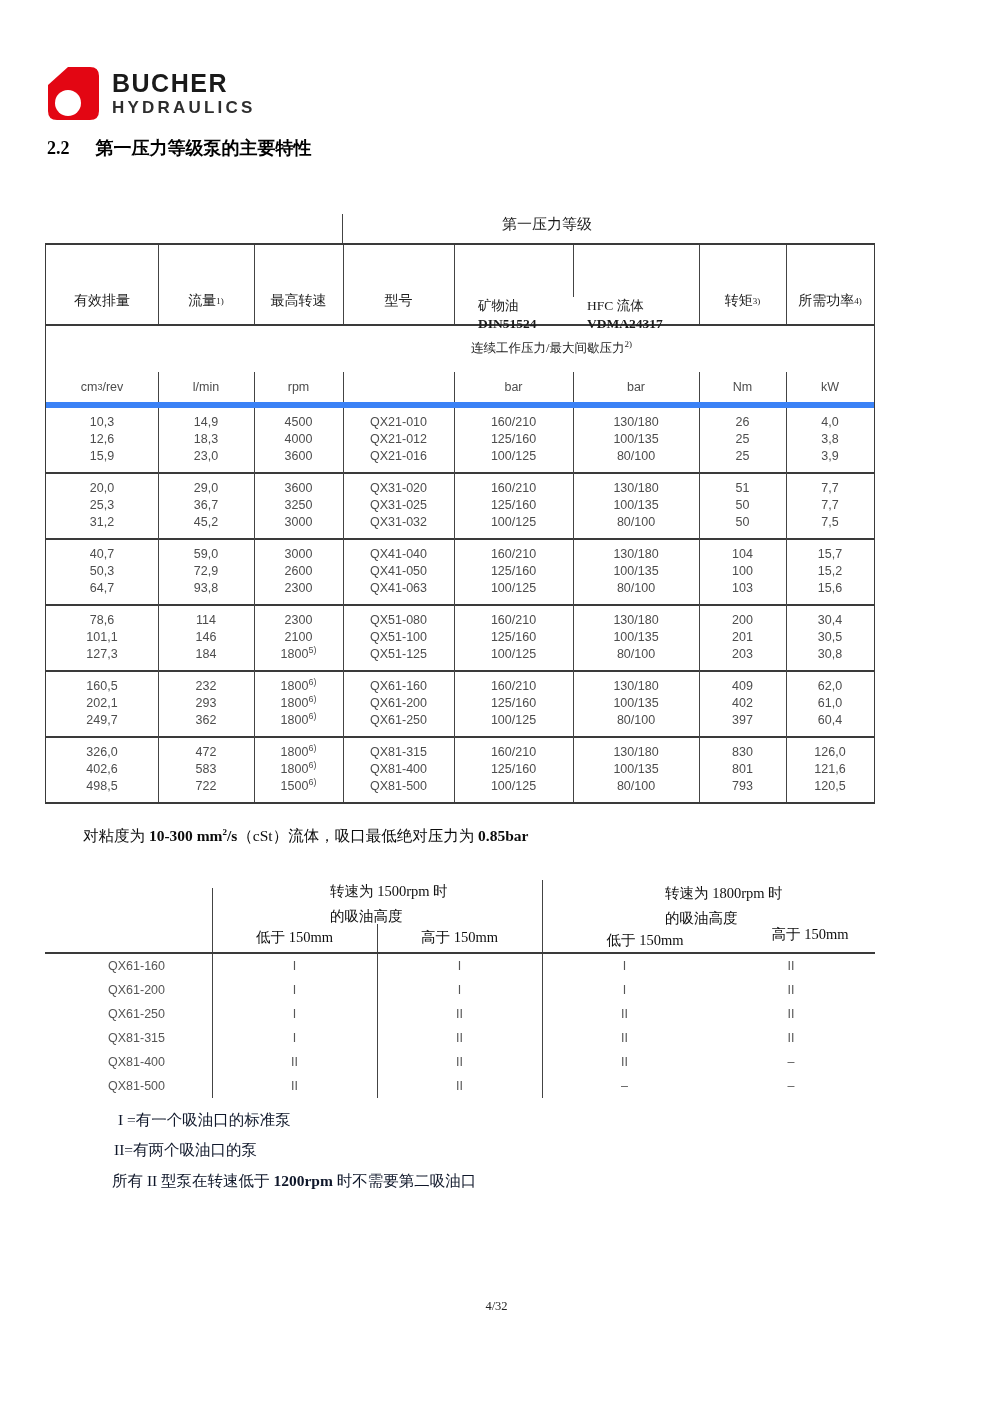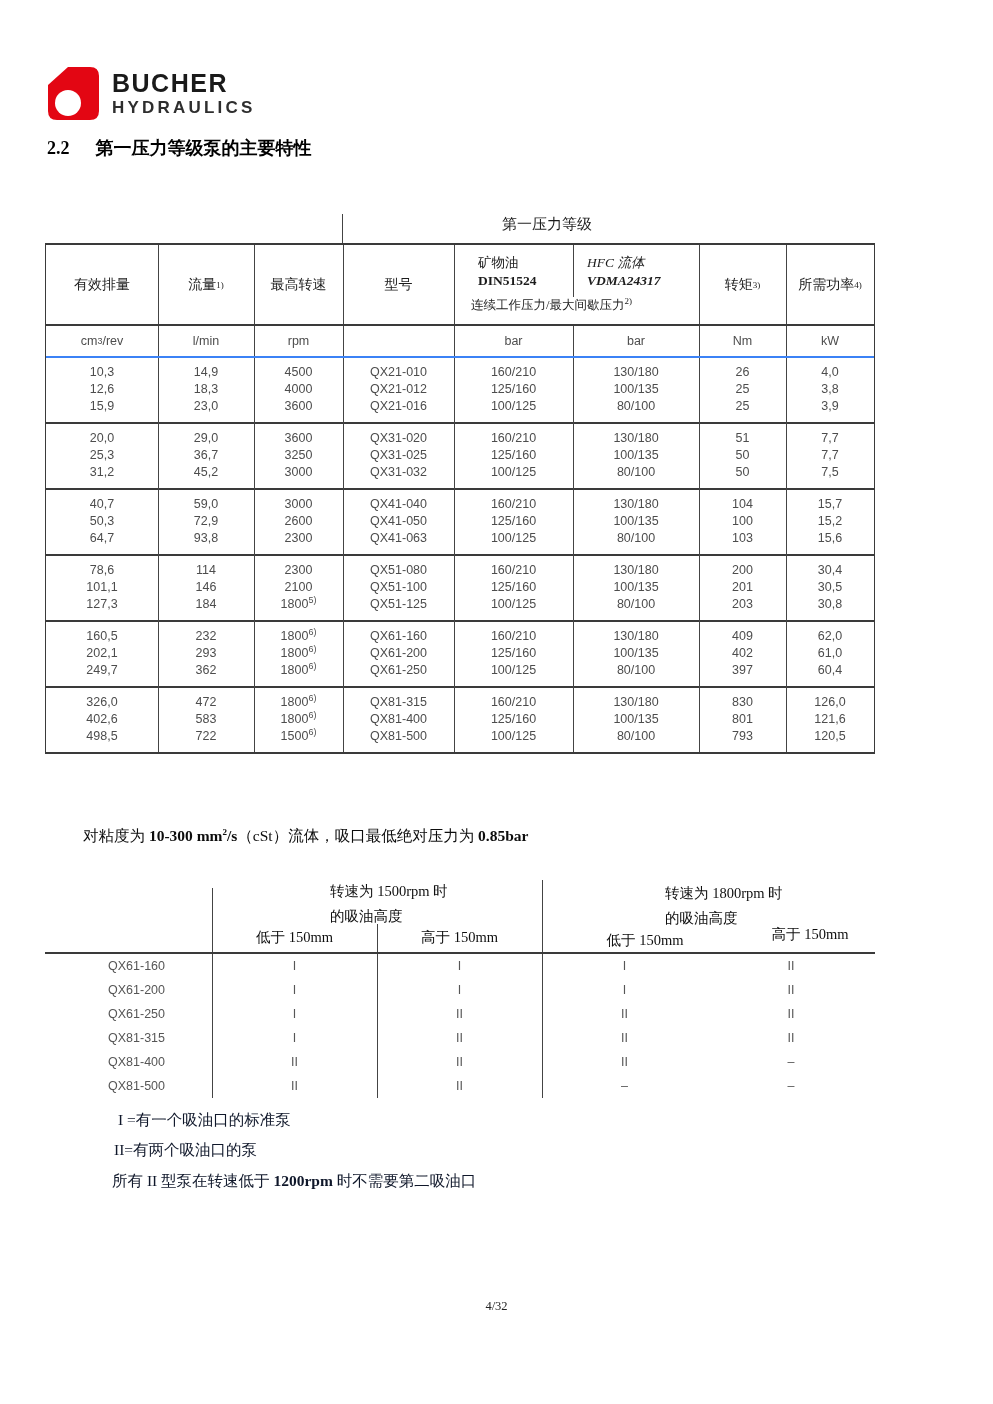--- a/index.html
+++ b/index.html
@@ -24,28 +24,28 @@
   .t1-cap-line{position:absolute;left:297px;top:4px;width:1px;height:29px;background:#444;}
   .t1-cap-label{position:absolute;left:402px;top:5px;width:200px;text-align:center;font-size:15px;color:#1c1c1c;}
 
   
   .t1{position:absolute;left:45px;top:243px;width:830px;box-sizing:border-box;
       border:1px solid #3a3a3a;border-top-width:2px;border-bottom-width:2px;}
   .t1-head{position:relative;height:79px;border-bottom:2px solid #3a3a3a;
            display:grid;grid-template-columns:112px 96px 89px 111px 245px 87px 1fr;}
   .t1-hcell{display:flex;align-items:center;justify-content:center;font-size:14px;color:#1c1c1c;}
   .t1-hfluids{position:relative;display:block;}
-  .t1-hf-top{display:grid;grid-template-columns:119px 1fr;height:52px;}
+  .t1-hf-top{display:grid;grid-template-columns:119px 1fr;height:52px;margin-top:43px;}
   .t1-hf-block{padding-top:9px;font-size:13.5px;line-height:18px;color:#1c1c1c;}
   .t1-hf-block.m{padding-left:24px;}
-  .t1-hf-block.h{padding-left:14px;font-style:italic;}
+  .t1-hf-block.h{padding-left:14px;}
   .t1-hf-std{font-weight:bold;}
   .t1-hf-note{padding-left:17px;font-size:12.5px;color:#1c1c1c;}
-  .t1-units{position:relative;height:30px;border-bottom:2px solid #3b82f6;
-            display:grid;grid-template-columns:112px 96px 89px 111px 119px 126px 87px 1fr;}
+  .t1-units{position:relative;height:30px;border-bottom:6px solid #3b82f6;
+            display:grid;grid-template-columns:112px 96px 89px 111px 119px 126px 87px 1fr;margin-top:46px;}
   .t1-ucell{display:flex;align-items:center;justify-content:center;
             font-size:12.5px;color:#4d4d4d;font-family:"Liberation Sans","DejaVu Sans",sans-serif;}
   .t1-group{position:relative;display:grid;grid-template-columns:112px 96px 89px 111px 119px 126px 87px 1fr;
             padding:6px 0 7px 0;border-bottom:2px solid #3a3a3a;}
   .t1-group:last-child{border-bottom:none;}
   .t1c{font-size:12.5px;line-height:17px;text-align:center;color:#4d4d4d;
        font-family:"Liberation Sans","DejaVu Sans",sans-serif;}
   .vline{position:absolute;width:1px;background:#444;}
   sup{font-size:9px;vertical-align:super;line-height:0;}
 

